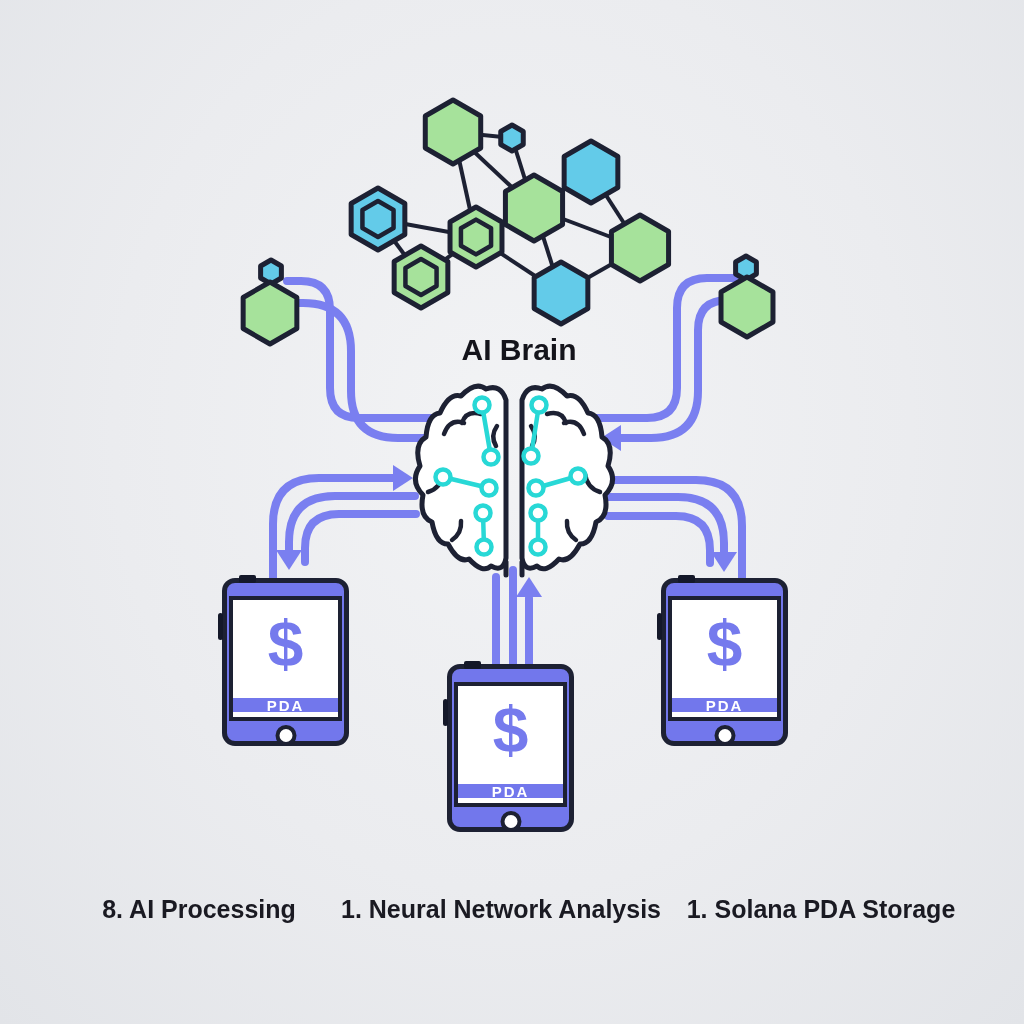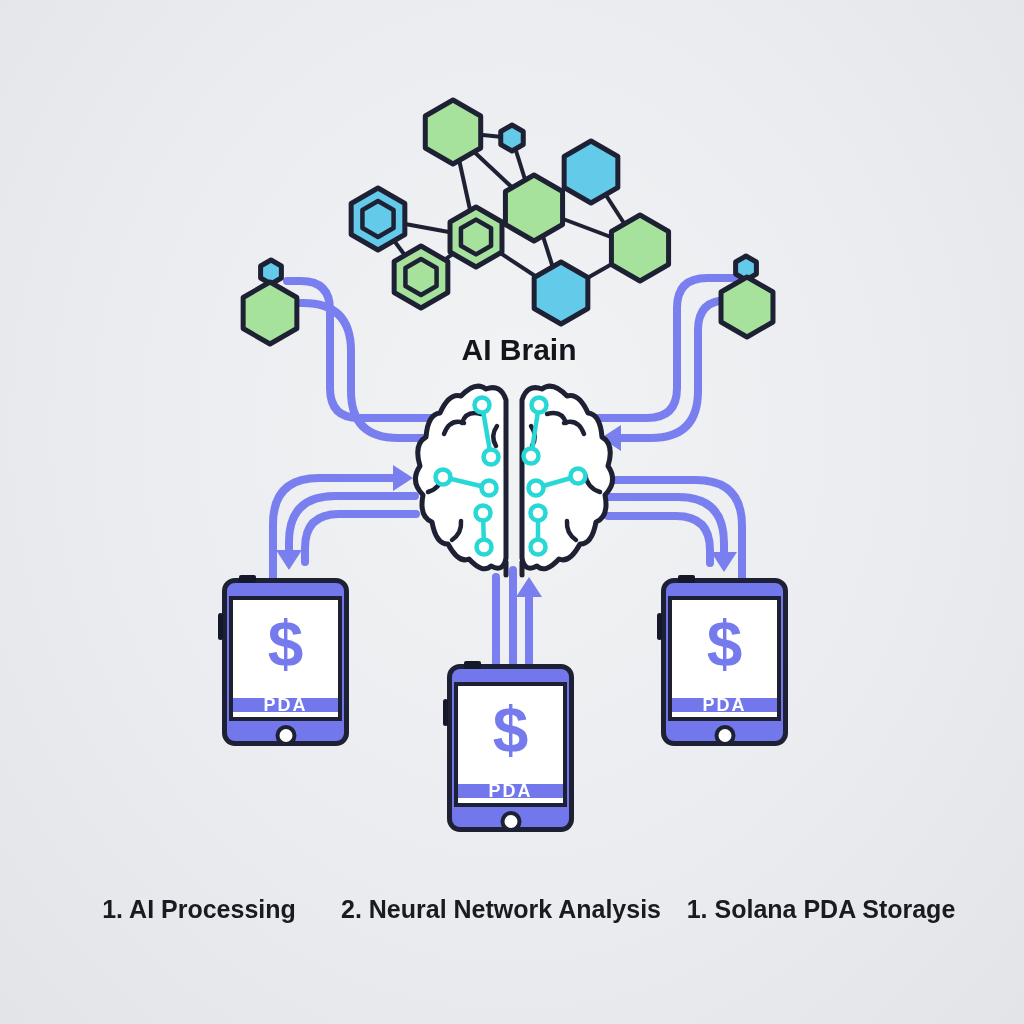--- a/index.html
+++ b/index.html
@@ -26,21 +26,21 @@
                background:#141829;border-radius:2px;}
   .tablet .side{position:absolute;left:-9px;top:30px;width:5px;height:27px;
                 background:#141829;border-radius:3px;}
   .tablet .screen{position:absolute;left:2px;right:2px;top:13px;height:125px;
                   box-sizing:border-box;background:#ffffff;border:4px solid #1d2133;}
   .tablet .sym{position:absolute;left:0;right:0;top:0;height:88px;
                display:flex;align-items:center;justify-content:center;
                font-size:64px;font-weight:700;color:#757aed;}
   .tablet .banner{position:absolute;left:0;right:0;bottom:5px;height:14px;
                   background:#7277ec;display:flex;align-items:center;justify-content:center;
-                  color:#ffffff;font-size:18px;font-weight:700;letter-spacing:2px;}
+                  color:#ffffff;font-size:15px;font-weight:700;letter-spacing:2px;}
   .tablet .home{position:absolute;left:50%;top:142px;transform:translateX(-50%);
                 width:21px;height:21px;box-sizing:border-box;border-radius:50%;
                 background:#ffffff;border:4px solid #1d2133;}
 </style>
 </head>
 <body>
 
 <div id="stage">
 
   <svg id="diagram-svg" width="1024" height="1024" viewBox="0 0 1024 1024">
@@ -161,17 +161,17 @@
   <div class="tablet tablet--right">
     <div class="cam"></div>
     <div class="side"></div>
     <div class="screen">
       <div class="sym">$</div>
       <div class="banner">PDA</div>
     </div>
     <div class="home"></div>
   </div>
 
-  <div class="caption" id="caption-1">1. AI Processing</div>
-  <div class="caption" id="caption-2">2. Neural Network Analysis</div>
+  <div class="caption" id="caption-1">8. AI Processing</div>
+  <div class="caption" id="caption-2">1. Neural Network Analysis</div>
   <div class="caption" id="caption-3">1. Solana PDA Storage</div>
 
 </div>
 
 </body></html>

